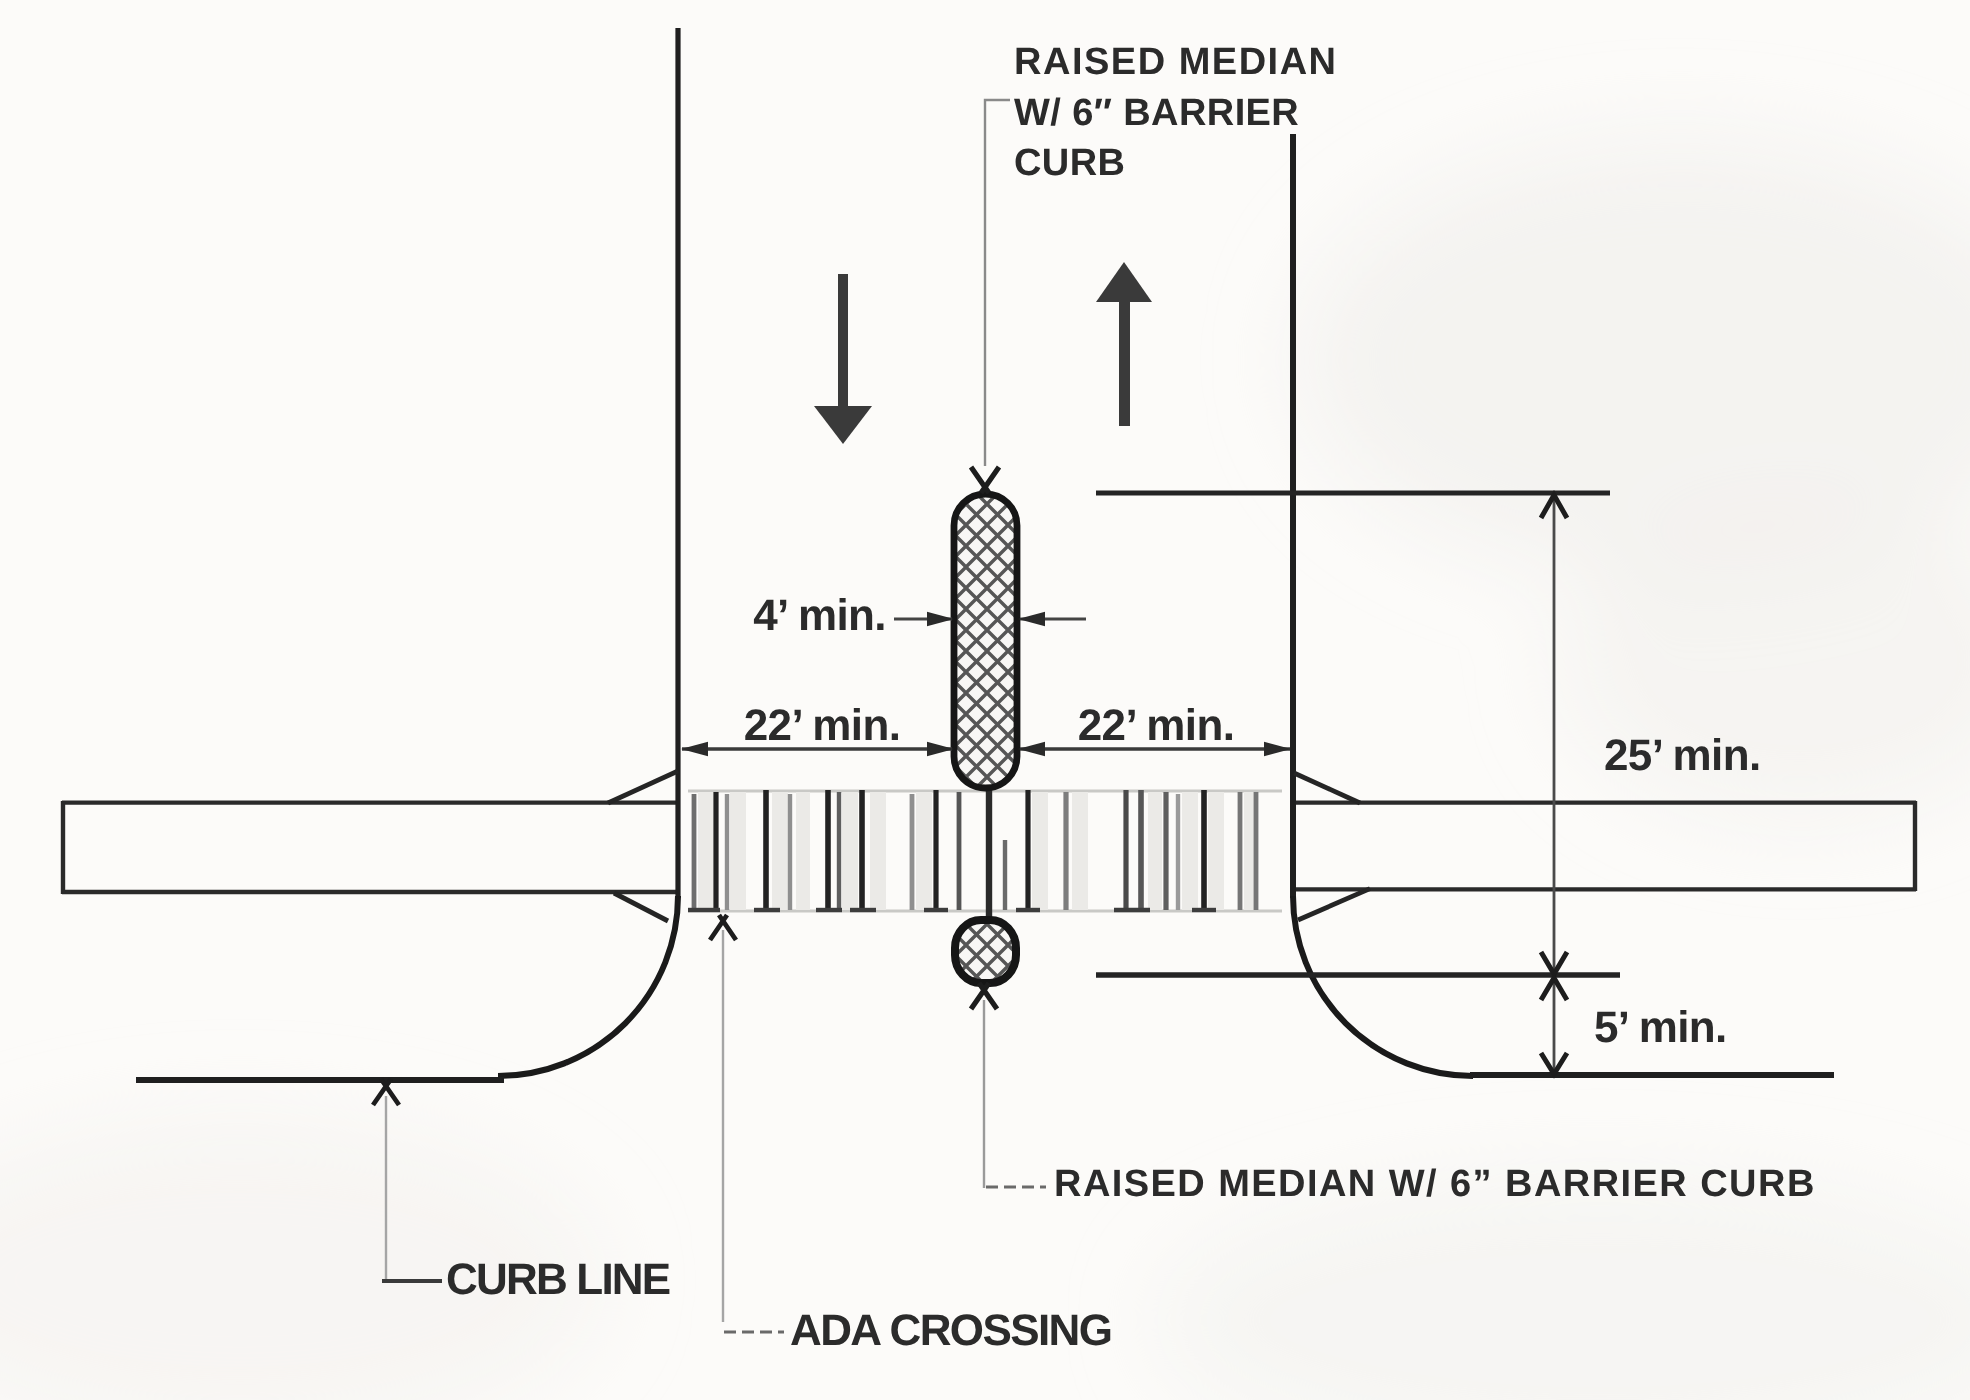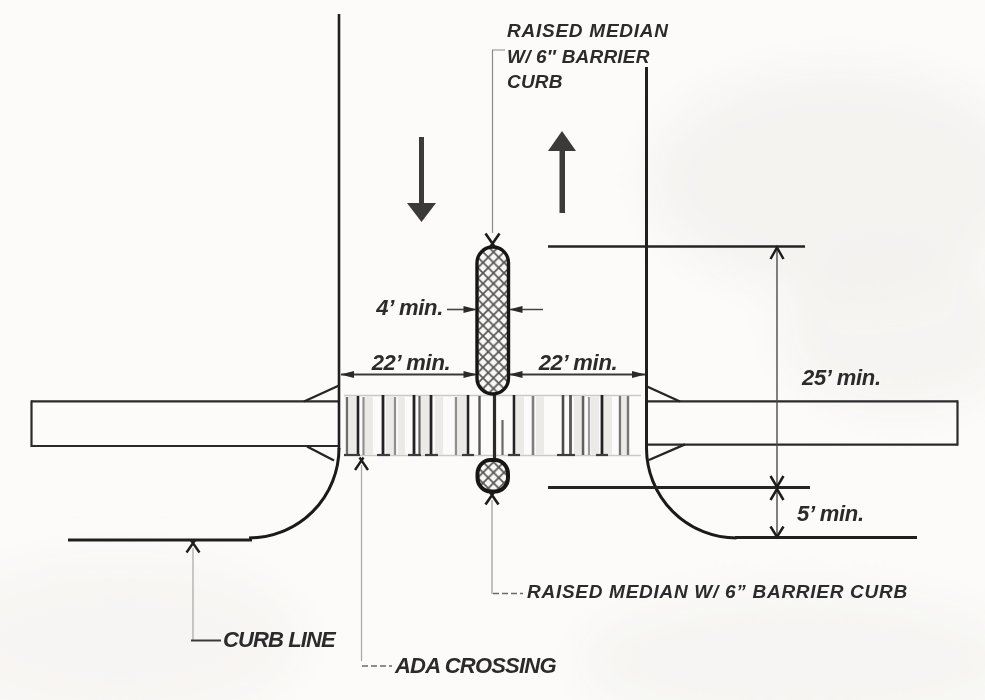--- a/index.html
+++ b/index.html
@@ -1,16 +1,16 @@
 <!DOCTYPE html>
 <html><head>
 <meta charset="utf-8">
 <style>
   html,body{margin:0;padding:0;background:#fcfbf9;}
-  #page{position:relative;width:985px;height:700px;overflow:hidden;background:#fcfbf9;font-style:italic;}
+  #page{position:relative;width:985px;height:700px;overflow:hidden;background:#fcfbf9;}
   svg{position:absolute;top:0;left:0;}
   text{font-family:"Liberation Sans",sans-serif;fill:#2b2b2b;}
 </style>
 </head>
 <body>
 <div id="page">
 <svg width="985" height="700" viewBox="0 0 985 700">
   <defs>
     <filter id="blur" x="-30%" y="-30%" width="160%" height="160%">
           <feGaussianBlur stdDeviation="22"></feGaussianBlur>

